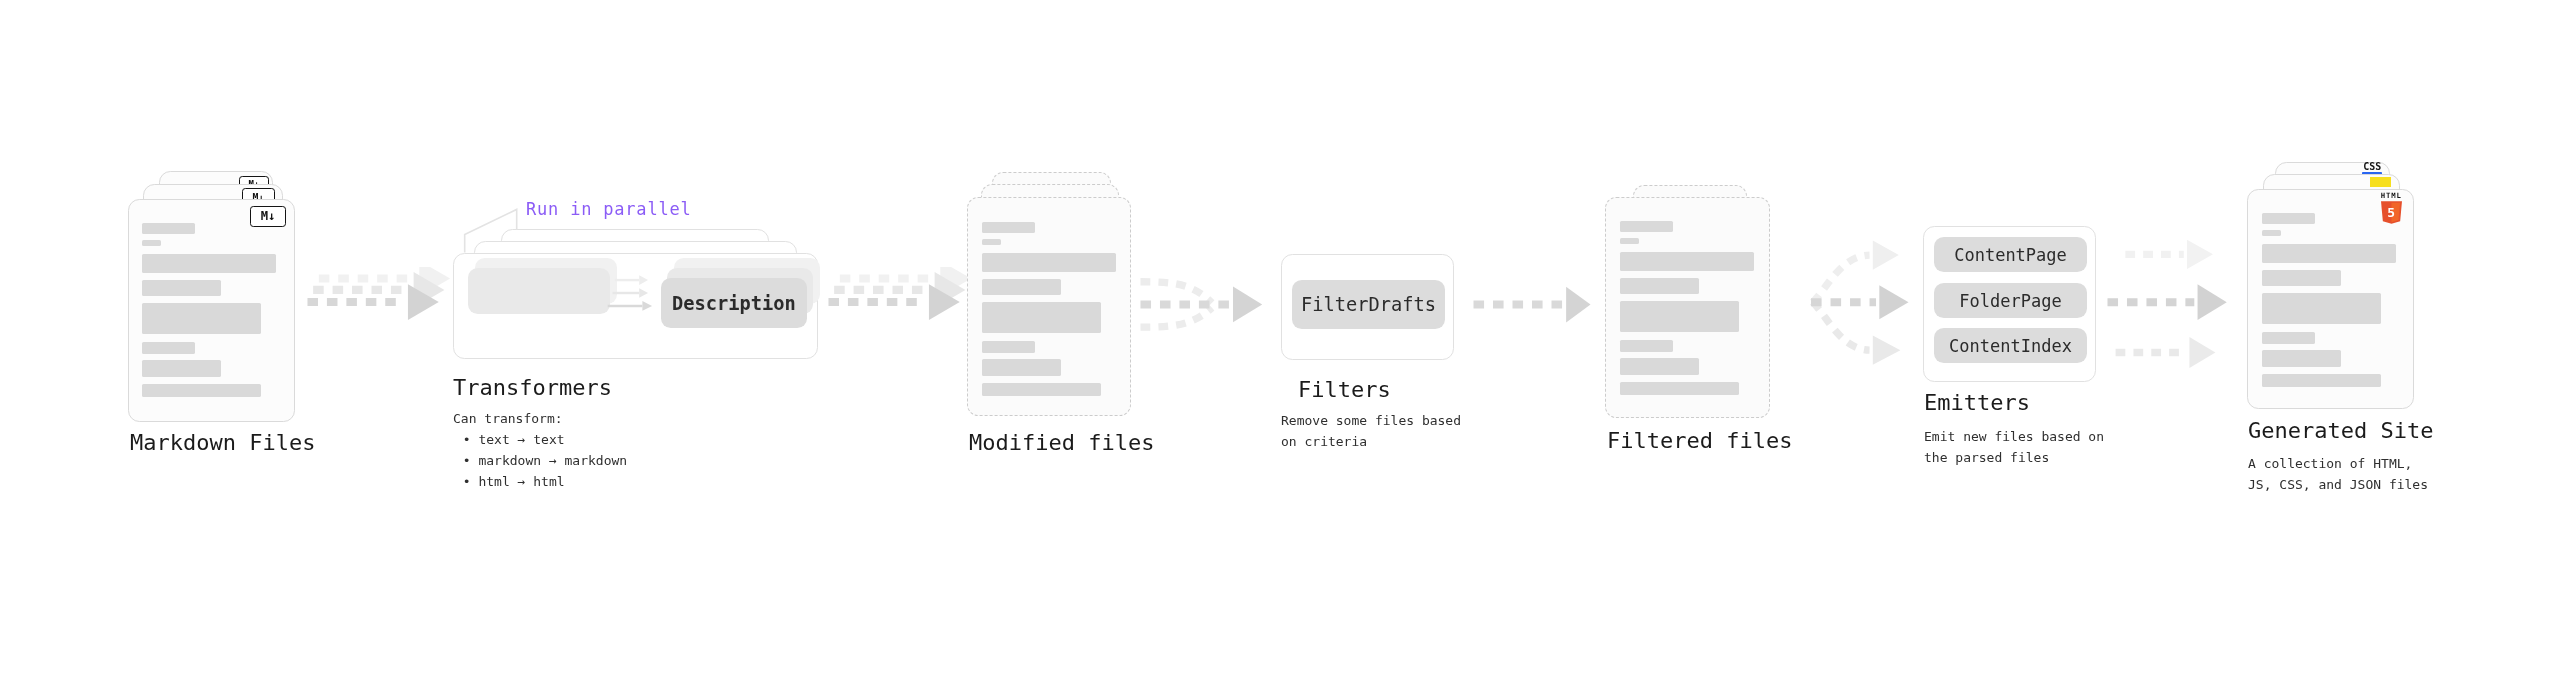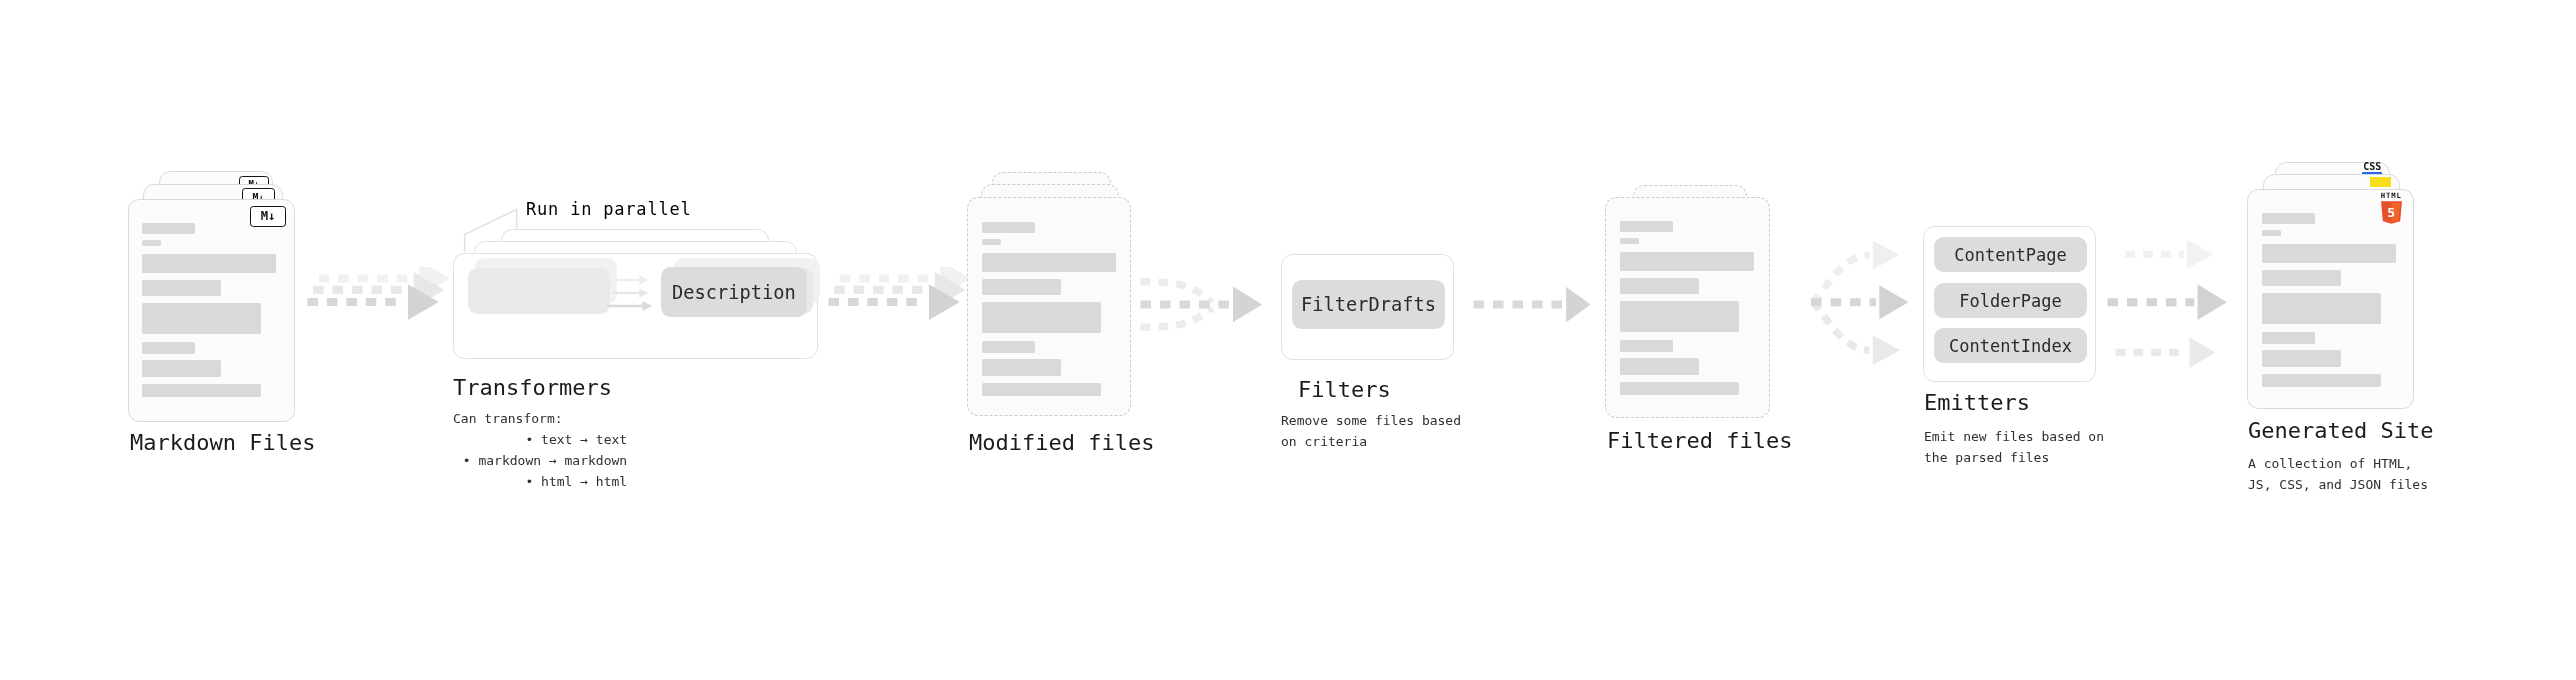--- a/index.html
+++ b/index.html
@@ -8,22 +8,22 @@
   .abs{position:absolute;}
   .doc{background:#fcfcfc;border:1.6px solid #dadada;border-radius:11.4px;box-sizing:border-box;}
   .docdash{background:#fbfbfb;border:1.6px dashed #cccccc;border-radius:11.4px;box-sizing:border-box;}
   .panel{background:#ffffff;border:1.6px solid #e1e1e1;border-radius:11.4px;box-sizing:border-box;}
   .chip{background:#dcdcdc;border-radius:9.8px;display:flex;align-items:center;justify-content:center;
         color:#2b2b2b;font-size:18.7px;white-space:nowrap;}
   .ghost1{background:#e9e9e9;border-radius:9.8px;}
   .ghost2{background:#f1f1f1;border-radius:9.8px;}
   .title{font-size:22px;font-weight:500;color:#1b1b1b;white-space:nowrap;}
   .sub{font-size:13px;color:#2f2f2f;line-height:21px;white-space:nowrap;}
-  .sub .indent{padding-left:9.8px;text-align:right;}
-  .note{font-size:17px;color:#000000;white-space:nowrap;letter-spacing:0.8px;}
+  .sub .indent{padding-left:9.8px;}
+  .note{font-size:17px;color:#8b5cf6;white-space:nowrap;letter-spacing:0.8px;}
   .mdbadge{border:1.6px solid #141414;border-radius:3.3px;background:#fff;color:#141414;
            font-weight:bold;display:flex;align-items:center;justify-content:center;}
   .bar{background:#d9d9d9;border-radius:1.6px;}
   .cssbadge{font-size:10px;font-weight:bold;color:#141414;text-align:center;line-height:8.1px;}
   .cssbar{height:3.3px;background:#2965f1;border-radius:0.8px;margin-top:0.8px;}
   .jsbadge{background:#f7df1e;}
   .htmlbadge{font-size:7.3px;font-weight:bold;color:#141414;text-align:center;line-height:9px;letter-spacing:0.8px;}
   svg{display:block;}
 </style>
 </head>
@@ -62,21 +62,21 @@
       <polygon points="132,21 132,65 170,43" fill="#d3d3d3"></polygon>
   </svg>
 
   <div class="abs panel" style="left:501px;top:229px;width:268px;height:106px;"></div>
   <div class="abs panel" style="left:474px;top:241px;width:323px;height:106px;"></div>
   <div class="abs panel" style="left:453px;top:253px;width:365px;height:106px;"></div>
   <div class="abs ghost2" style="left:475px;top:258px;width:142px;height:46px;"></div>
   <div class="abs ghost2" style="left:674px;top:258px;width:146px;height:46px;"></div>
   <div class="abs ghost1" style="left:468px;top:268px;width:142px;height:46px;"></div>
   <div class="abs ghost1" style="left:667px;top:268px;width:146px;height:46px;"></div>
-  <div class="abs chip" style="left:661px;top:267px;width:146px;height:50px;">Description</div>
+  <div class="abs chip" style="left:661px;top:278px;width:146px;height:50px;font-weight:bold;">Description</div>
   <svg class="abs" style="left:605px;top:272px;" width="53" height="42" viewBox="0 0 65 52">
     <line x1="12" y1="10" x2="42" y2="10" stroke="#ededed" stroke-width="3"></line>
       <polygon points="42,4 42,16 53,10" fill="#ededed"></polygon>
     <line x1="9" y1="26" x2="42" y2="26" stroke="#e7e7e7" stroke-width="3"></line>
       <polygon points="42,20 42,32 53,26" fill="#e7e7e7"></polygon>
     <line x1="3" y1="42" x2="46" y2="42" stroke="#d9d9d9" stroke-width="3"></line>
       <polygon points="46,36 46,48 58,42" fill="#d9d9d9"></polygon>
   </svg>
   <svg class="abs" style="left:459px;top:202px;" width="65" height="53" viewBox="0 0 80 65">
     <polyline points="7,62 7,40 71,9 71,34" fill="none" stroke="#e3e3e3" stroke-width="2"></polyline>

